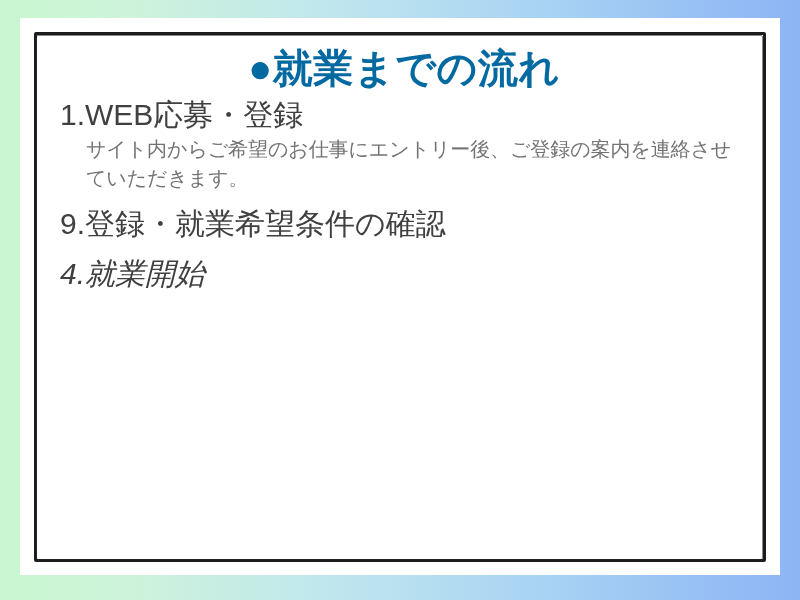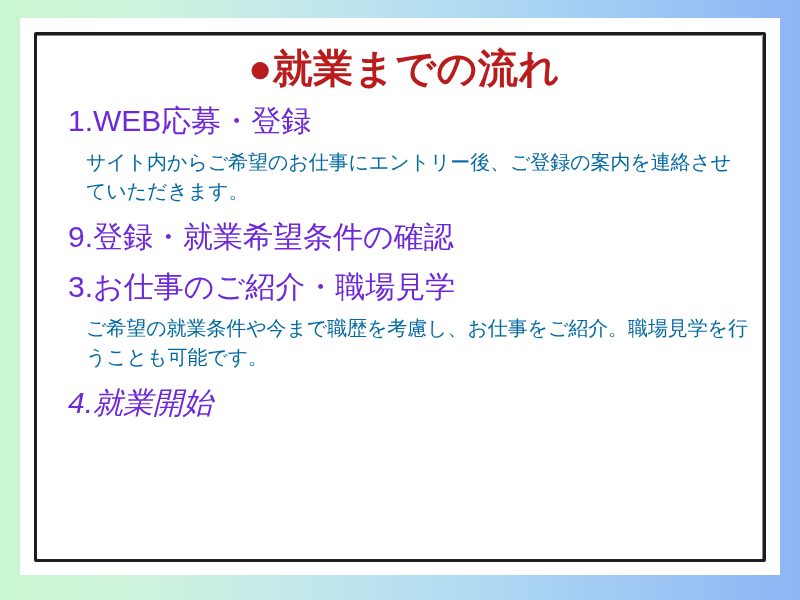--- a/index.html
+++ b/index.html
@@ -70,48 +70,48 @@
     padding: 4px 10px 0 16px;
   }
 
   
   .poster-title {
     margin: 0 0 2px 0;
     text-align: center;
     font-size: 40px;
     line-height: 52px;
     font-weight: bold;
-    color: #b91c1c;
+    color: #0369a1;
     letter-spacing: 0.5px;
     white-space: nowrap;
   }
 
   
   .step {
     margin: 0 0 8px 0;
   }
   .step:last-child {
     margin-bottom: 0;
     font-style: italic;
   }
   .step-heading {
-    margin: 8px;
+    margin: 0;
     font-size: 30px;
     line-height: 38px;
     font-weight: normal;
-    color: #6d28d9;
+    color: #404040;
     letter-spacing: 0px;
     white-space: nowrap;
   }
   .step-body {
     margin: 1px 0 0 26px;
     font-size: 20px;
     line-height: 29px;
     font-weight: normal;
-    color: #0369a1;
+    color: #737373;
     letter-spacing: -0.1px;
   }
 
   
   #step-1 { margin-top: 2px;  margin-bottom: 12px; }
   #step-2 { margin-bottom: 12px; }
   #step-3 { margin-bottom: 12px; }
   #step-4 { margin-bottom: 0; }
 </style>
 </head>
@@ -129,24 +129,20 @@
 
       <div class="step" id="step-1">
         <h2 class="step-heading">1.WEB応募・登録</h2>
         <p class="step-body">サイト内からご希望のお仕事にエントリー後、ご登録の案内を連絡させていただきます。</p>
       </div>
 
       <div class="step" id="step-2">
         <h2 class="step-heading">9.登録・就業希望条件の確認</h2>
       </div>
 
-      <div class="step" id="step-3">
-        <h2 class="step-heading">3.お仕事のご紹介・職場見学</h2>
-        <p class="step-body">ご希望の就業条件や今まで職歴を考慮し、お仕事をご紹介。職場見学を行うことも可能です。</p>
-      </div>
 
       <div class="step" id="step-4">
         <h2 class="step-heading">4.就業開始</h2>
       </div>
 
     </div>
   </div>
 </div>
 
 </body></html>

